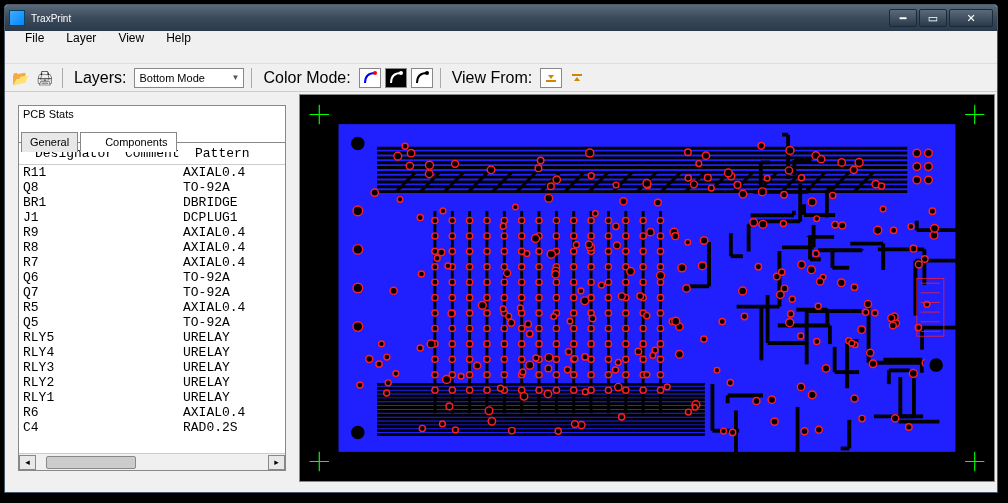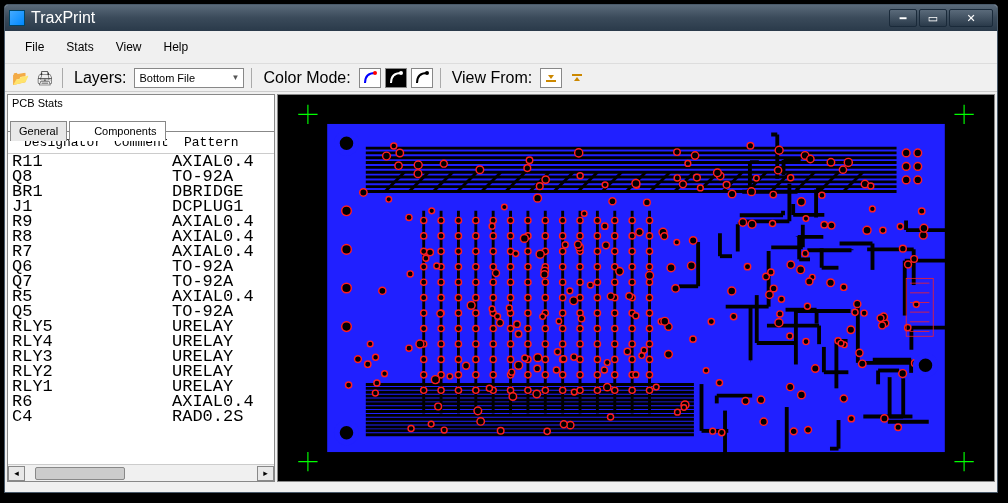--- a/index.html
+++ b/index.html
@@ -30,39 +30,39 @@
     align-items: center;
     padding: 0 4px;
     color: #fff;
   }
   .titlebar .app-icon {
     width: 16px; height: 16px;
     background: linear-gradient(135deg, #4af 0%, #08f 100%);
     border: 1px solid #046;
     margin-right: 6px;
   }
-  .titlebar .title { font-size: 16px; flex: 0 0 auto; }
+  .titlebar .title { font-size: 10px; flex: 0 0 auto; }
   .titlebar .spacer { flex: 1; }
   .winbtns { display: flex; gap: 2px; }
   .winbtn {
     width: 28px; height: 18px;
     background: linear-gradient(to bottom, #5a6a7a, #2a3a4a);
     border: 1px solid #1a2a3a;
     border-radius: 2px;
     color: #fff;
     font-size: 11px;
     display: flex; align-items: center; justify-content: center;
     cursor: pointer;
   }
   .winbtn.close { width: 44px; background: linear-gradient(to bottom, #5a6a7a, #2a3a4a); }
   .menubar {
     height: 22px;
     background: #f0f0f0;
     display: flex;
-    align-items: center;
+    align-items: flex-end;
     padding: 16px 10px;
     gap: 2px;
     border-bottom: 1px solid #ddd;
   }
   .menu-item {
     padding: 2px 10px;
     cursor: pointer;
     font-size: 12px;
     color: #000;
   }
@@ -103,21 +103,21 @@
   .content {
     flex: 1;
     display: flex;
     background: #f0f0f0;
     overflow: hidden;
   }
   .left-panel {
     width: 268px;
     background: #fff;
     border: 1px solid #888;
-    margin: 2px;
+    margin: 13px;
     display: flex;
     flex-direction: column;
     overflow: hidden;
   }
   .panel-title {
     font-size: 11px;
     padding: 2px 4px;
     color: #000;
   }
   .tabs {
@@ -144,21 +144,21 @@
     padding: 3px 16px;
     border-bottom: 1px solid #ccc;
   }
   .col-designator { width: 90px; }
   .col-comment { width: 70px; }
   .col-pattern { flex: 1; }
   .table-body {
     flex: 1;
     overflow: hidden;
     font-family: "Courier New", monospace;
-    font-size: 17px;
+    font-size: 13px;
   }
   .row { display: flex; padding: 0 4px; line-height: 15px; }
   .hscroll {
     height: 17px;
     border-top: 1px solid #ccc;
     display: flex;
     align-items: center;
     background: #f0f0f0;
   }
   .hscroll .btn {
@@ -194,32 +194,32 @@
     <div class="spacer"></div>
     <div class="winbtns">
       <div class="winbtn">━</div>
       <div class="winbtn">▭</div>
       <div class="winbtn close">✕</div>
     </div>
   </div>
 
   <div class="menubar">
     <div class="menu-item">File</div>
-    <div class="menu-item">Stats</div>
+    <div class="menu-item">Layer</div>
     <div class="menu-item">View</div>
     <div class="menu-item">Help</div>
   </div>
 
   <div class="toolbar">
     <div class="tool-icon" style="color:#2a60c0;">📂</div>
     <div class="tool-icon" style="color:#333;">🖨</div>
     <div class="tool-sep"></div>
     <div class="tool-label">Layers:</div>
     <div class="layer-select">
-      <span>Bottom File</span>
+      <span>Bottom Mode</span>
       <span class="chev">▼</span>
     </div>
     <div class="tool-sep"></div>
     <div class="tool-label">Color Mode:</div>
     <div class="mode-btn">
         <svg width="14" height="14">
           <path d="M2 12 Q2 2 12 2" stroke="#00f" stroke-width="2" fill="none"></path>
           <circle cx="12" cy="2" r="2" fill="#f00"></circle>
         </svg>
       </div>

